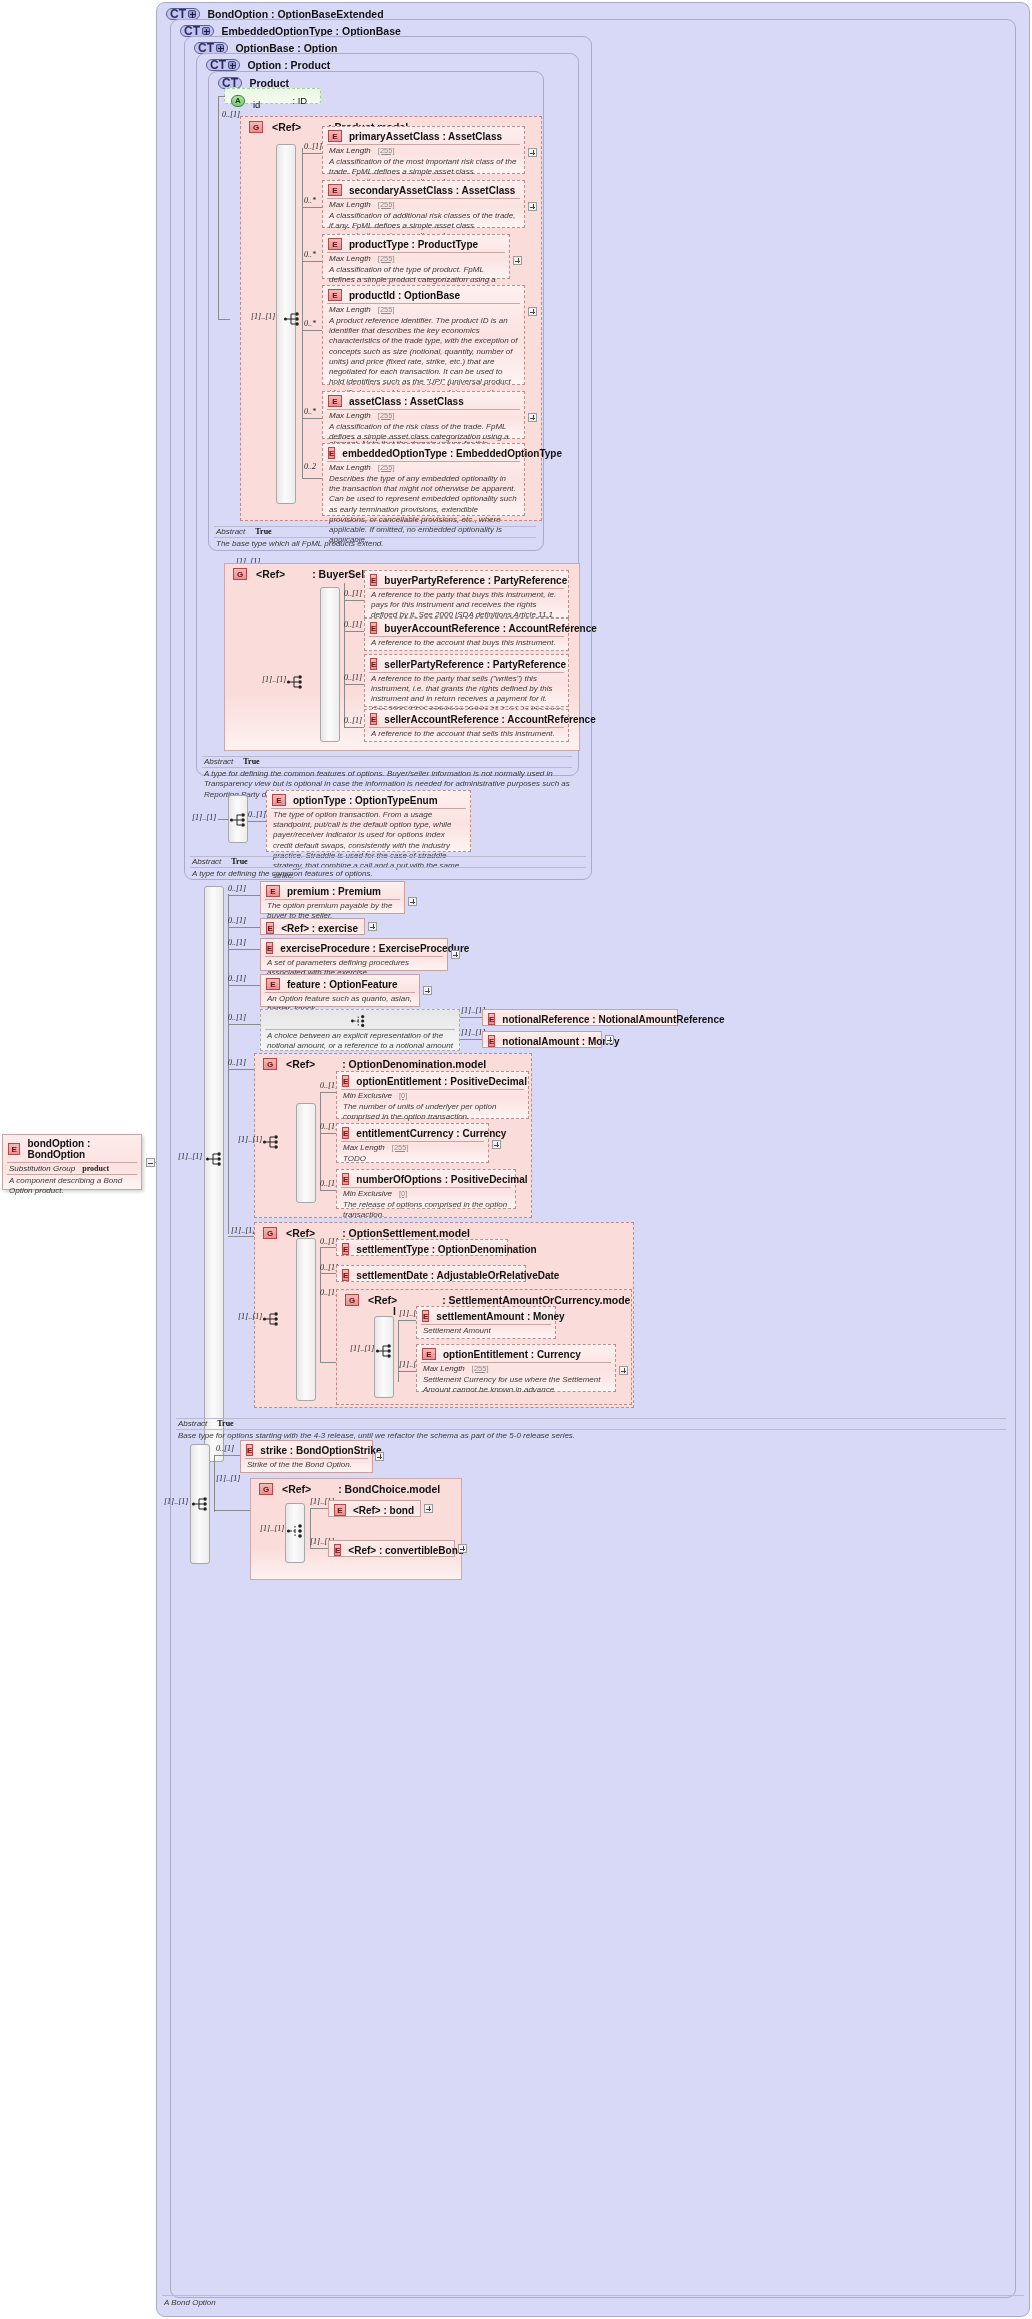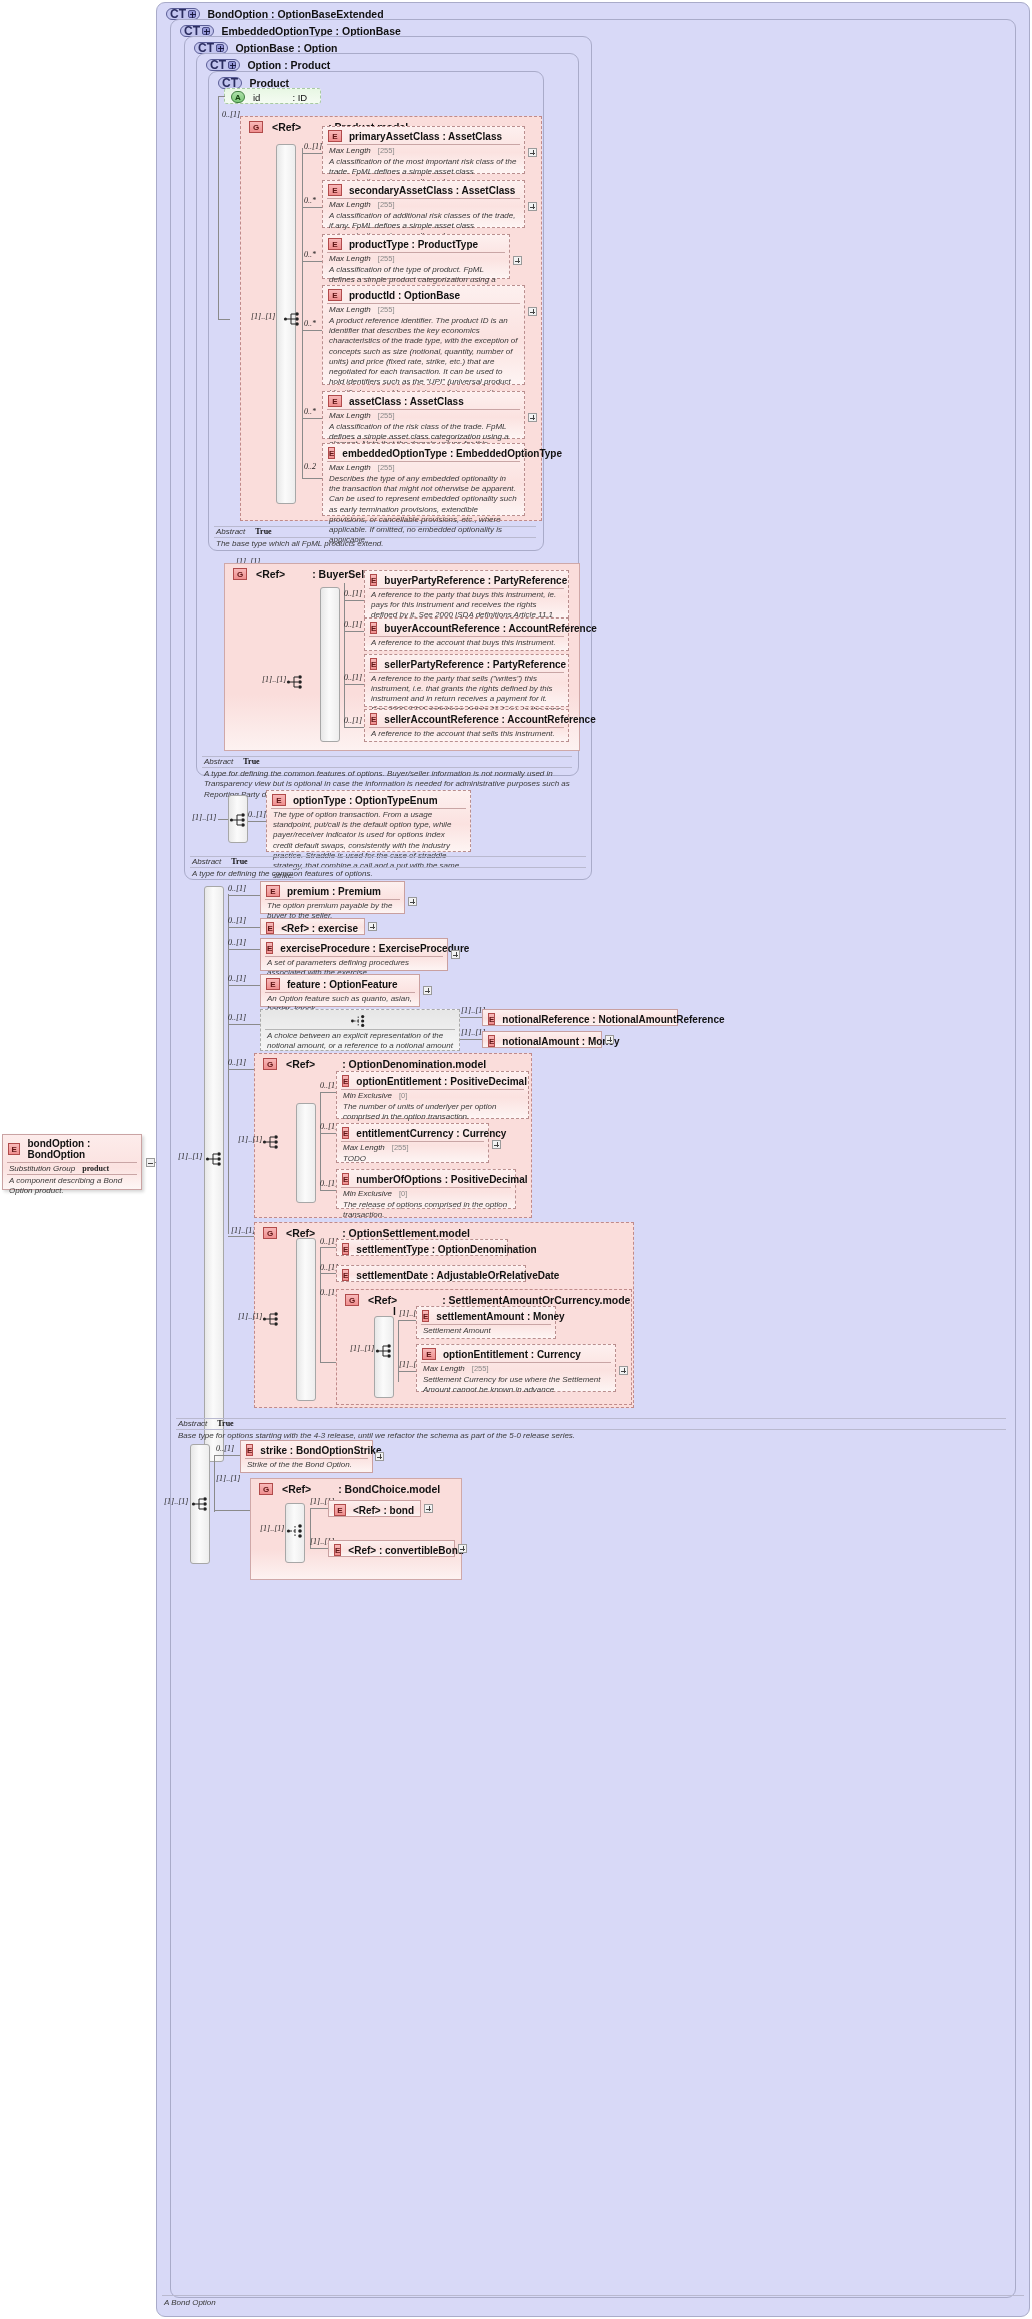--- a/index.html
+++ b/index.html
@@ -74,21 +74,21 @@
     width:14px; height:12px; border:1px solid #3f7e3f; border-radius:7px;
     background:linear-gradient(180deg,#aee0aa,#7cc878);
     color:#14400f; font-size:8px; font-weight:bold;
   }
   .ename { font-size:10px; font-weight:bold; color:#111; }
   .esep { border-top:1px solid #c9a5a5; margin:0 4px; }
   .facet {
     display:flex; gap:7px; align-items:baseline;
     padding:1px 6px; font-size:8px; font-style:italic; color:#333;
   }
-  .facet .fv { font-style:normal; color:#8a8a8a; font-size:7.5px; }
+  .facet .fv { font-style:normal; color:#8a8a8a; font-size:7.5px;text-decoration:underline; }
   .facet .fv2 { font-style:normal; color:#222; font-size:8px; font-weight:bold; font-family:"Liberation Serif",serif;}
   .desc {
     padding:1px 6px 3px 6px;
     font-size:8px; font-style:italic; color:#3a3a3a;
     line-height:1.28;
   }
 
   
   .gbox {
     position:absolute;
@@ -233,21 +233,21 @@
 <div class="ct-box" style="left:208px; top:71px; width:336px; height:480px;">
   <div class="ct-head">
     <span class="badge-ct">CT</span>
     <span class="ct-title">Product</span>
   </div>
 </div>
 
 <div class="abox" style="left:224px; top:88px; width:97px; height:16px;">
   <div class="row1">
     <span class="badge-a">A</span>
-    <span class="ename" style="font-weight:normal;font-size:9.5px;">id</span>
+    <span class="ename" style="font-weight:normal;font-size:9.5px;margin-top:8px;">id</span>
     <span class="ename" style="font-weight:normal;font-size:9.5px;margin-left:24px;">: ID</span>
   </div>
 </div>
 <div class="ln lnv" style="left:218px; top:96px; height:224px;"></div>
 <div class="ln lnh" style="left:218px; top:96px; width:7px;"></div>
 <div class="ln lnh" style="left:218px; top:319px; width:12px;"></div>
 
 <div class="mult" style="left:222px; top:110px;">0..[1]</div>
 <div class="gbox" style="left:240px; top:116px; width:302px; height:405px;">
   <div class="g-head">

